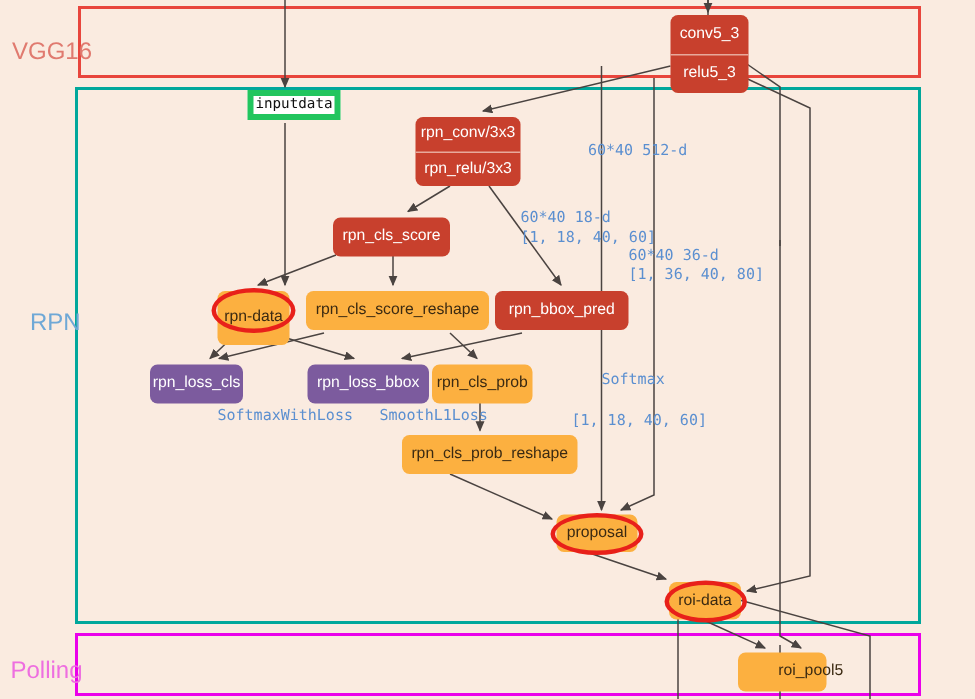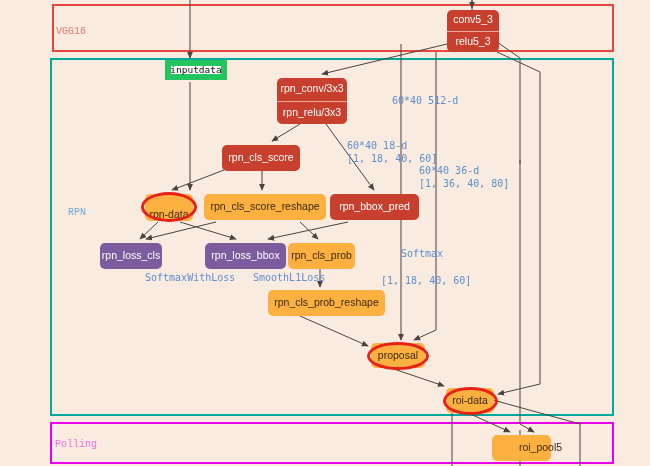--- a/index.html
+++ b/index.html
@@ -12,32 +12,32 @@
   }
   #stage{position:absolute;left:0;top:0;width:650px;height:466px;}
   svg.wires{position:absolute;left:0;top:0;width:650px;height:466px;pointer-events:none;}
 
   
   .group{position:absolute;box-sizing:border-box;}
   .group.vgg{left:52px;top:4px;width:562px;height:48px;border:2px solid #e8453c;}
   .group.rpn{left:50px;top:58px;width:564px;height:358px;border:2px solid #00a79b;}
   .group.pool{left:50px;top:422px;width:564px;height:42px;border:2px solid #ea00ea;}
 
-  .grouplabel{position:absolute;font-family:Liberation Mono, monospace;font-size:10px;white-space:nowrap;margin-left:48px;}
+  .grouplabel{position:absolute;font-family:Liberation Sans, sans-serif;font-size:16px;white-space:nowrap;}
   .grouplabel.vgg{left:8px;top:26px;color:#e07a6f;}
   .grouplabel.rpn{left:20px;top:207px;color:#6fa8d6;}
   .grouplabel.pool{left:7px;top:439px;color:#ee6fe0;}
 
   
   .node{position:absolute;box-sizing:border-box;display:flex;align-items:center;justify-content:center;
         font-size:10.5px;color:#fff;border-radius:5px;white-space:nowrap;text-align:center;line-height:1.1;}
   .node.red{background:#c8402d;}
   .node.orange{background:#fcb040;color:#3b2a12;}
   .node.purple{background:#7c5b9e;}
-  .node.white{background:#fff;color:#111;border:6px solid #22c55e;border-radius:0;
+  .node.white{background:#fff;color:#111;border:4px solid #22c55e;border-radius:0;
         font-family:"DejaVu Sans Mono", monospace;font-size:9.5px;}
 
   
   .node.stack{flex-direction:column;justify-content:center;padding:0;}
   .node.stack .row{flex:1;display:flex;align-items:center;justify-content:center;width:100%;}
   .node.stack .row.top{border-bottom:1px solid #e7a99c;}
 
   
   .ellipse{position:absolute;border:3px solid #e8201a;border-radius:50%;pointer-events:none;box-sizing:border-box;}
 
@@ -112,39 +112,39 @@
       <path d="M452,412 L452,466"></path>
       <path d="M520,466 L520,430"></path>
       <path d="M497,42 L520,58 L520,164"></path>
     </g>
   </svg>
 
   <div class="node white" style="left:165px;top:60px;width:62px;height:20px;">
     <span>inputdata</span>
   </div>
 
-  <div class="node red stack" style="left:447px;top:10px;width:52px;height:42px;">
+  <div class="node red stack" style="left:447px;top:10px;width:52px;height:52px;">
     <span class="row top">conv5_3</span>
     <span class="row">relu5_3</span>
   </div>
 
   <div class="node red stack" style="left:277px;top:78px;width:70px;height:46px;">
     <span class="row top">rpn_conv/3x3</span>
     <span class="row">rpn_relu/3x3</span>
   </div>
 
   <div class="node red" style="left:222px;top:145px;width:78px;height:26px;">
     <span>rpn_cls_score</span>
   </div>
 
   <div class="node red" style="left:330px;top:194px;width:89px;height:26px;">
     <span>rpn_bbox_pred</span>
   </div>
 
-  <div class="node orange" style="left:145px;top:194px;width:48px;height:27px;align-items:flex-end;">
+  <div class="node orange" style="left:145px;top:194px;width:48px;height:36px;">
     <span>rpn-data</span>
   </div>
   <div class="ellipse" style="left:141px;top:192px;width:56px;height:30px;"></div>
 
   <div class="node orange" style="left:204px;top:194px;width:122px;height:26px;">
     <span>rpn_cls_score_reshape</span>
   </div>
 
   <div class="node purple" style="left:100px;top:243px;width:62px;height:26px;">
     <span>rpn_loss_cls</span>

